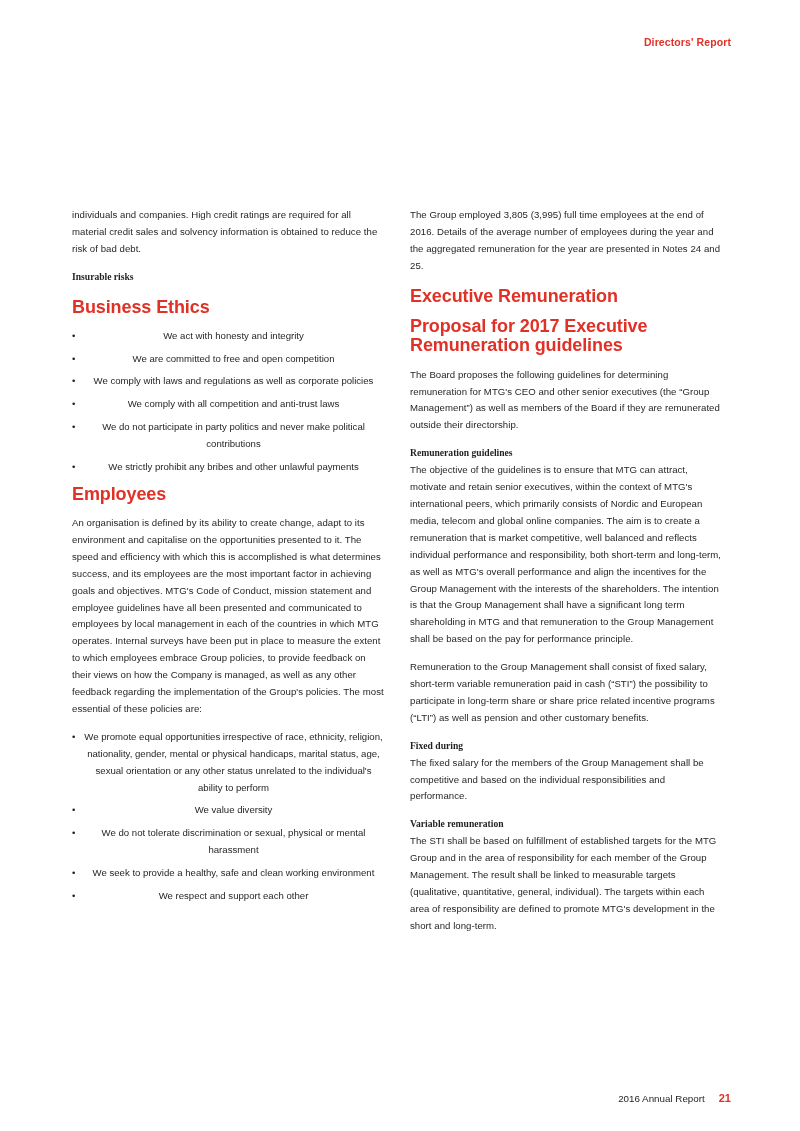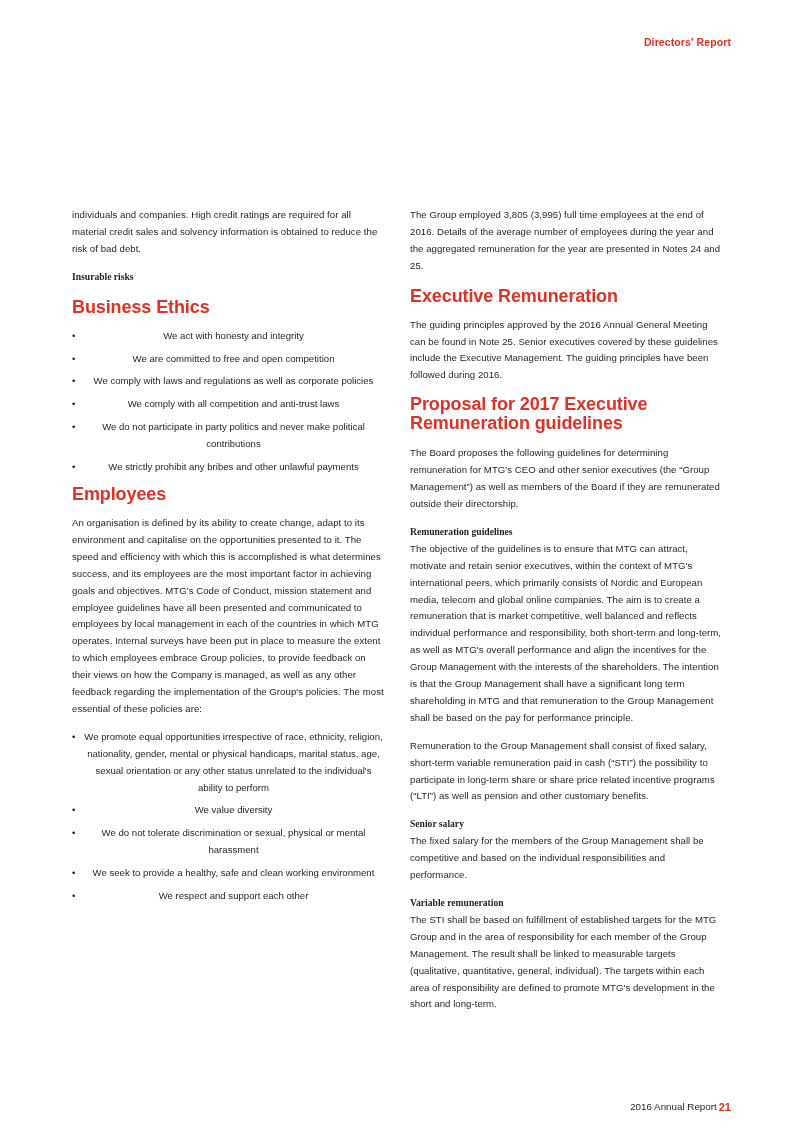--- a/index.html
+++ b/index.html
@@ -95,25 +95,25 @@
     position: absolute;
     left: 0;
     top: 0;
     font-size: 9.6px;
     line-height: 16.9px;
   }
 
   
   .footer {
     position: absolute;
-    bottom: 18px;
+    bottom: 27px;
     right: 69px;
     display: flex;
-    align-items: flex-start;
-    gap: 2px;
+    align-items: center;
+    gap: 14px;
     font-size: 9.8px;
   }
   .footer-label {
     color: #231f20;
   }
   .footer-page {
     color: #e03127;
     font-weight: bold;
     font-size: 11px;
   }
@@ -153,33 +153,32 @@
         <li>We respect and support each other</li>
       </ul>
 
     </div>
 
     <div class="col">
 
       <p class="body">The Group employed 3,805 (3,995) full time employees at the end of 2016. Details of the average number of employees during the year and the aggregated remuneration for the year are presented in Notes 24 and 25.</p>
 
       <h2 class="section first">Executive Remuneration</h2>
-      <p class="body">The guiding principles approved by the 2016 Annual General Meeting can be found in Note 25. Senior executives covered by these guidelines include the Executive Management. The guiding principles have been followed during 2016.</p>
 
       <h2 class="section two-line">
         <span>Proposal for 2017 Executive</span><br>
         <span>Remuneration guidelines</span>
       </h2>
       <p class="body">The Board proposes the following guidelines for determining remuneration for MTG's CEO and other senior executives (the “Group Management”) as well as members of the Board if they are remunerated outside their directorship.</p>
 
       <h3 class="sub">Remuneration guidelines</h3>
       <p class="body">The objective of the guidelines is to ensure that MTG can attract, motivate and retain senior executives, within the context of MTG's international peers, which primarily consists of Nordic and European media, telecom and global online companies. The aim is to create a remuneration that is market competitive, well balanced and reflects individual performance and responsibility, both short-term and long-term, as well as MTG's overall performance and align the incentives for the Group Management with the interests of the shareholders. The intention is that the Group Management shall have a significant long term shareholding in MTG and that remuneration to the Group Management shall be based on the pay for performance principle.</p>
       <p class="body">Remuneration to the Group Management shall consist of fixed salary, short-term variable remuneration paid in cash (“STI”) the possibility to participate in long-term share or share price related incentive programs (“LTI”) as well as pension and other customary benefits.</p>
 
-      <h3 class="sub">Senior salary</h3>
+      <h3 class="sub">Fixed during</h3>
       <p class="body">The fixed salary for the members of the Group Management shall be competitive and based on the individual responsibilities and performance.</p>
 
       <h3 class="sub">Variable remuneration</h3>
       <p class="body tight">The STI shall be based on fulfillment of established targets for the MTG Group and in the area of responsibility for each member of the Group Management. The result shall be linked to measurable targets (qualitative, quantitative, general, individual). The targets within each area of responsibility are defined to promote MTG's development in the short and long-term.</p>
 
     </div>
 
   </div>
 
   <div class="footer">

